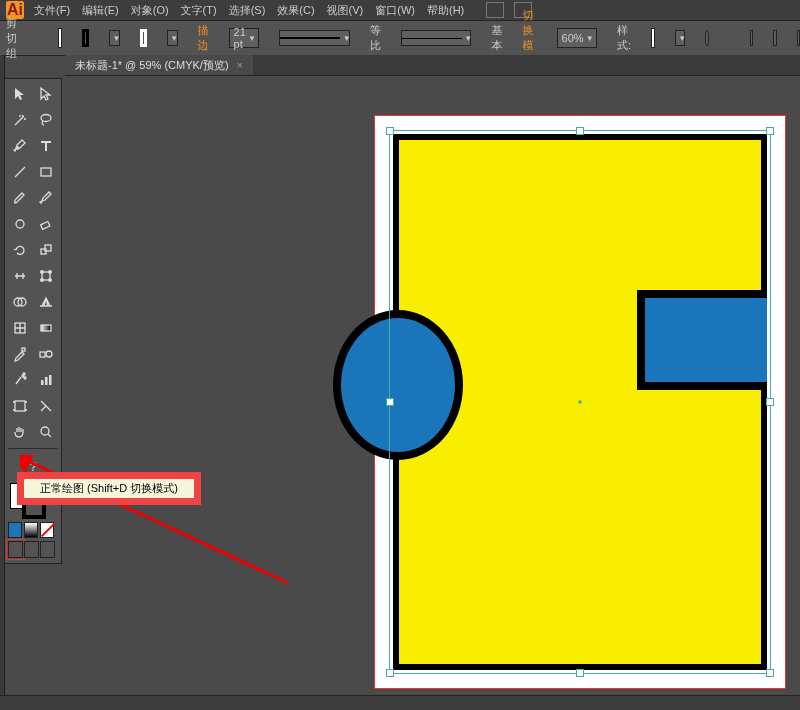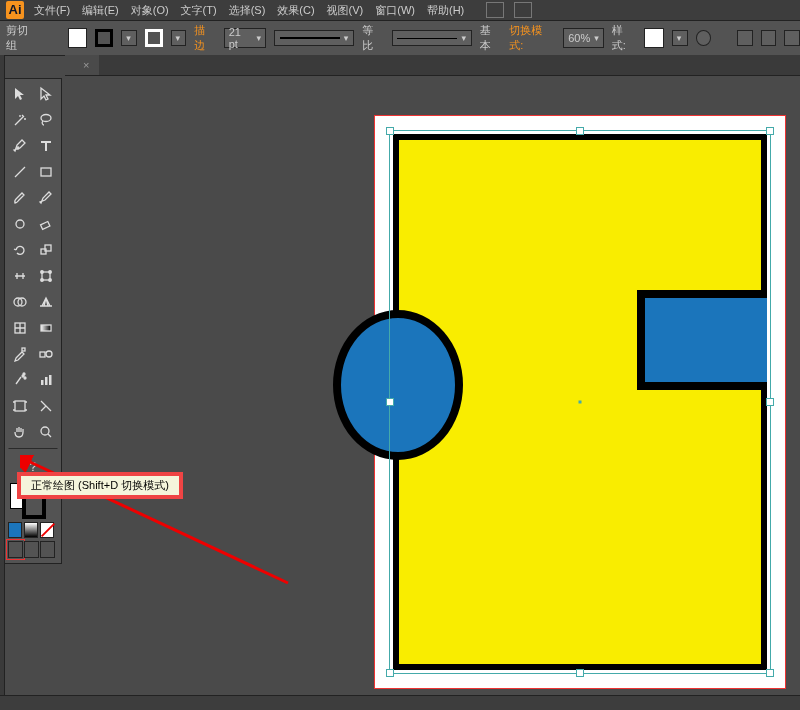--- a/index.html
+++ b/index.html
@@ -1,24 +1,24 @@
 <!DOCTYPE html>
 <html><head>
 <meta charset="utf-8">
 <style>
   html,body{margin:0;padding:0;width:800px;height:710px;background:#fff;font-family:"Microsoft YaHei",Arial,sans-serif;font-size:11px;color:#ccc;overflow:hidden}
   .app{position:relative;width:800px;height:710px;background:#4a4a4a}
   
   .menubar{position:absolute;left:0;top:0;right:0;height:20px;background:#3d3d3d;display:flex;align-items:center;padding-left:6px}
-  .menubar .logo{width:18px;height:18px;background:#f7931e;color:#0f172a;font-weight:bold;text-align:center;line-height:18px;font-size:13px;margin-right:10px;border-radius:2px}
+  .menubar .logo{width:18px;height:18px;background:#f7931e;color:#7f1d1d;font-weight:bold;text-align:center;line-height:18px;font-size:16px;margin-right:10px;border-radius:2px}
   .menubar .mitem{margin-right:12px;color:#ccc;cursor:default}
   .menubar .spacer{flex:1}
   .menubar .glyph{width:16px;height:14px;border:1px solid #777;margin-left:10px}
   
-  .optbar{position:absolute;left:0;top:20px;right:0;height:34px;background:#535353;border-top:1px solid #222;border-bottom:1px solid #222;display:flex;align-items:center;padding-left:6px;gap:8px}
+  .optbar{position:absolute;left:0;top:20px;right:0;height:34px;background:#535353;border-top:1px solid #222;border-bottom:1px solid #222;display:flex;align-items:center;padding-left:6px;gap:20px}
   .optbar .label{color:#ccc;font-size:11px}
   .optbar .orange{color:#f7931e}
   .optbar .swatch{width:18px;height:18px;border:1px solid #222}
   .optbar .field{height:18px;background:#5f5f5f;border:1px solid #222;color:#ccc;padding:0 4px;display:flex;align-items:center}
   .optbar .dd::after{content:"▾";margin-left:4px;color:#ccc;font-size:9px}
   .optbar .stroke-style{width:80px;height:14px;border:1px solid #222;background:#5f5f5f;display:flex;align-items:center;justify-content:center}
   .optbar .stroke-line{width:60px;height:2px;background:#000}
   .optbar .rule{width:80px;height:14px;border:1px solid #222;background:#5f5f5f;display:flex;align-items:center;justify-content:center}
   .optbar .rule-line{width:60px;height:0;border-top:1px solid #000}
   .optbar .tinybtn{width:14px;height:14px;border:1px solid #222;background:#5f5f5f}
@@ -38,21 +38,21 @@
   .swaprow{width:48px;height:16px;display:flex;margin:1px}
   .swaprow .mini{width:14px;height:14px;margin-right:2px;border:1px solid #222}
   .swaprow .mini.blue{background:#1b75bb}
   .swaprow .mini.grad{background:linear-gradient(#fff,#000)}
   .swaprow .mini.none{background:#fff;position:relative}
   .swaprow .mini.none::after{content:"";position:absolute;left:-2px;top:6px;width:18px;height:2px;background:#e00;transform:rotate(-45deg)}
   .drawmodes{width:48px;height:18px;display:flex;margin:2px 1px}
   .drawmodes .dm{width:15px;height:15px;margin-right:1px;border:1px solid #222;background:#535353}
   .drawmodes .dm.active{outline:1px solid #e33;outline-offset:1px}
   
-  .tooltip{position:absolute;left:17px;top:472px;background:#f5f5dc;border:4px solid #ef4444;color:#000;font-size:11px;padding:2px 10px;white-space:nowrap;z-index:50}
+  .tooltip{position:absolute;left:17px;top:472px;background:#f5f5dc;border:7px solid #ef4444;color:#000;font-size:11px;padding:2px 16px;white-space:nowrap;z-index:50}
   
   .arrow{position:absolute;left:20px;top:455px;z-index:40;pointer-events:none}
   
   .viewport{position:absolute;left:65px;top:76px;right:0;bottom:14px;background:#4a4a4a;overflow:hidden}
   .artboard{position:absolute;left:310px;top:40px;width:410px;height:572px;background:#fff;outline:1px solid #e33}
   .yrect{position:absolute;left:18px;top:18px;right:18px;bottom:18px;background:#f9ed00;border:6px solid #000;box-sizing:border-box}
   
   .halfcircle{position:absolute;left:-66px;top:170px;width:130px;height:150px;border-radius:50%;background:#1b75bb;border:8px solid #000;box-sizing:border-box}
   .bluerect{position:absolute;right:-6px;top:150px;width:130px;height:100px;background:#1b75bb;border:8px solid #000;box-sizing:border-box;border-right:none}
   .centerpt{position:absolute;left:50%;top:50%;width:3px;height:3px;background:#4aa;transform:translate(-50%,-50%)}
@@ -118,20 +118,21 @@
     <div style="width:10px"></div>
     <div class="tinybtn"></div>
     <div class="tinybtn"></div>
     <div class="tinybtn"></div>
   </div>
 
   <div class="ruler"></div>
 
   <div class="tabrow">
     <div class="tab">
+      <span>未标题-1* @ 59% (CMYK/预览)</span>
       <span class="x">×</span>
     </div>
   </div>
 
   <div class="tools">
     <div class="tool">
         <svg viewBox="0 0 16 16">
           <path d="M3 2l0 11 3-3 2 4 2-1-2-4 4 0z" fill="#ddd" stroke="none"></path>
         </svg>
       </div>

